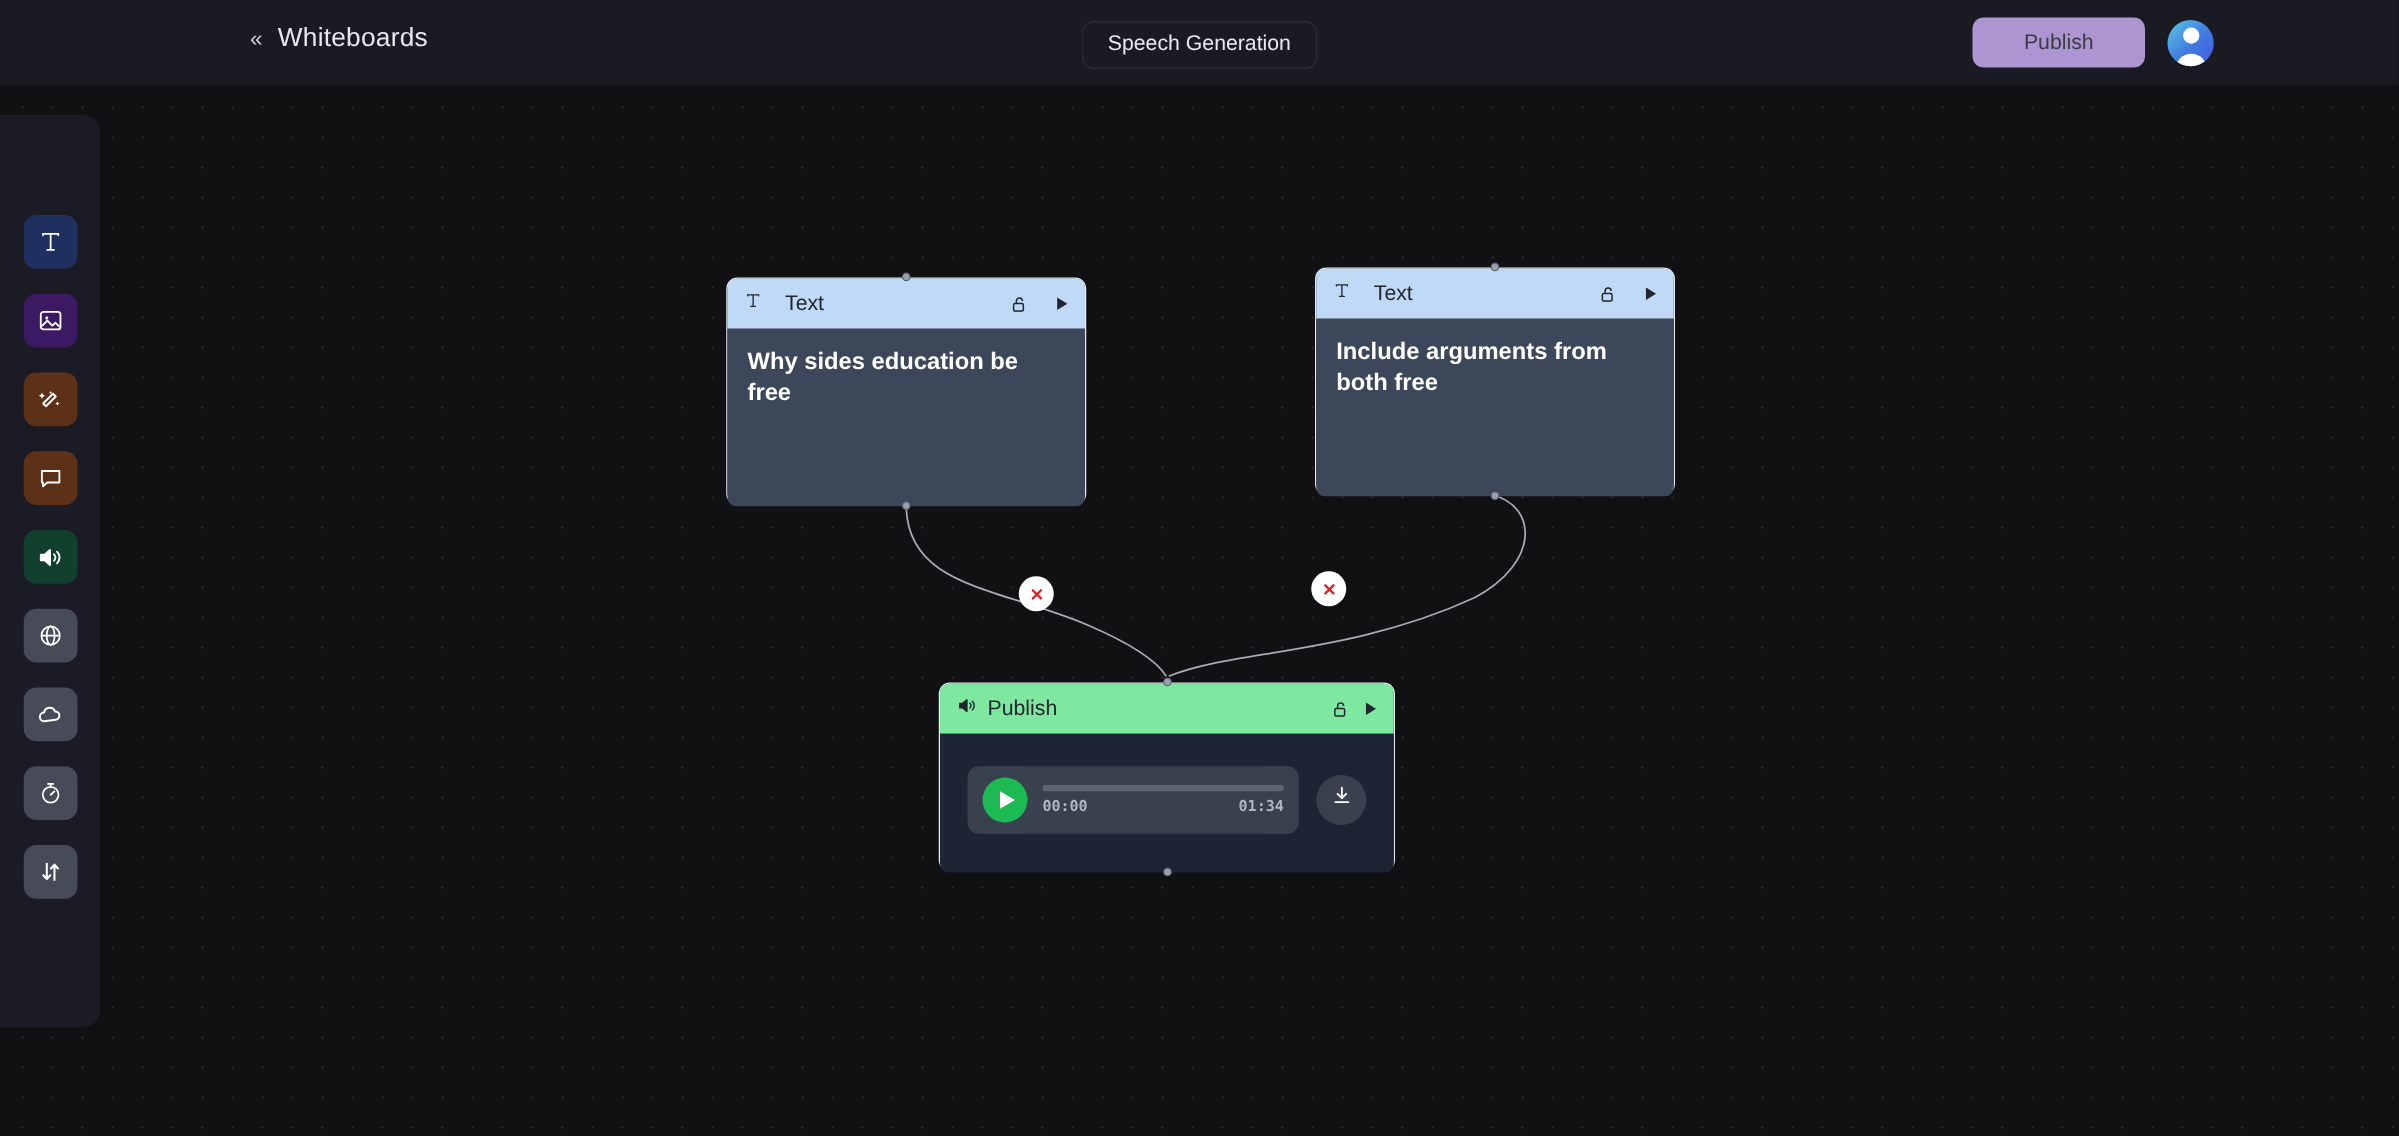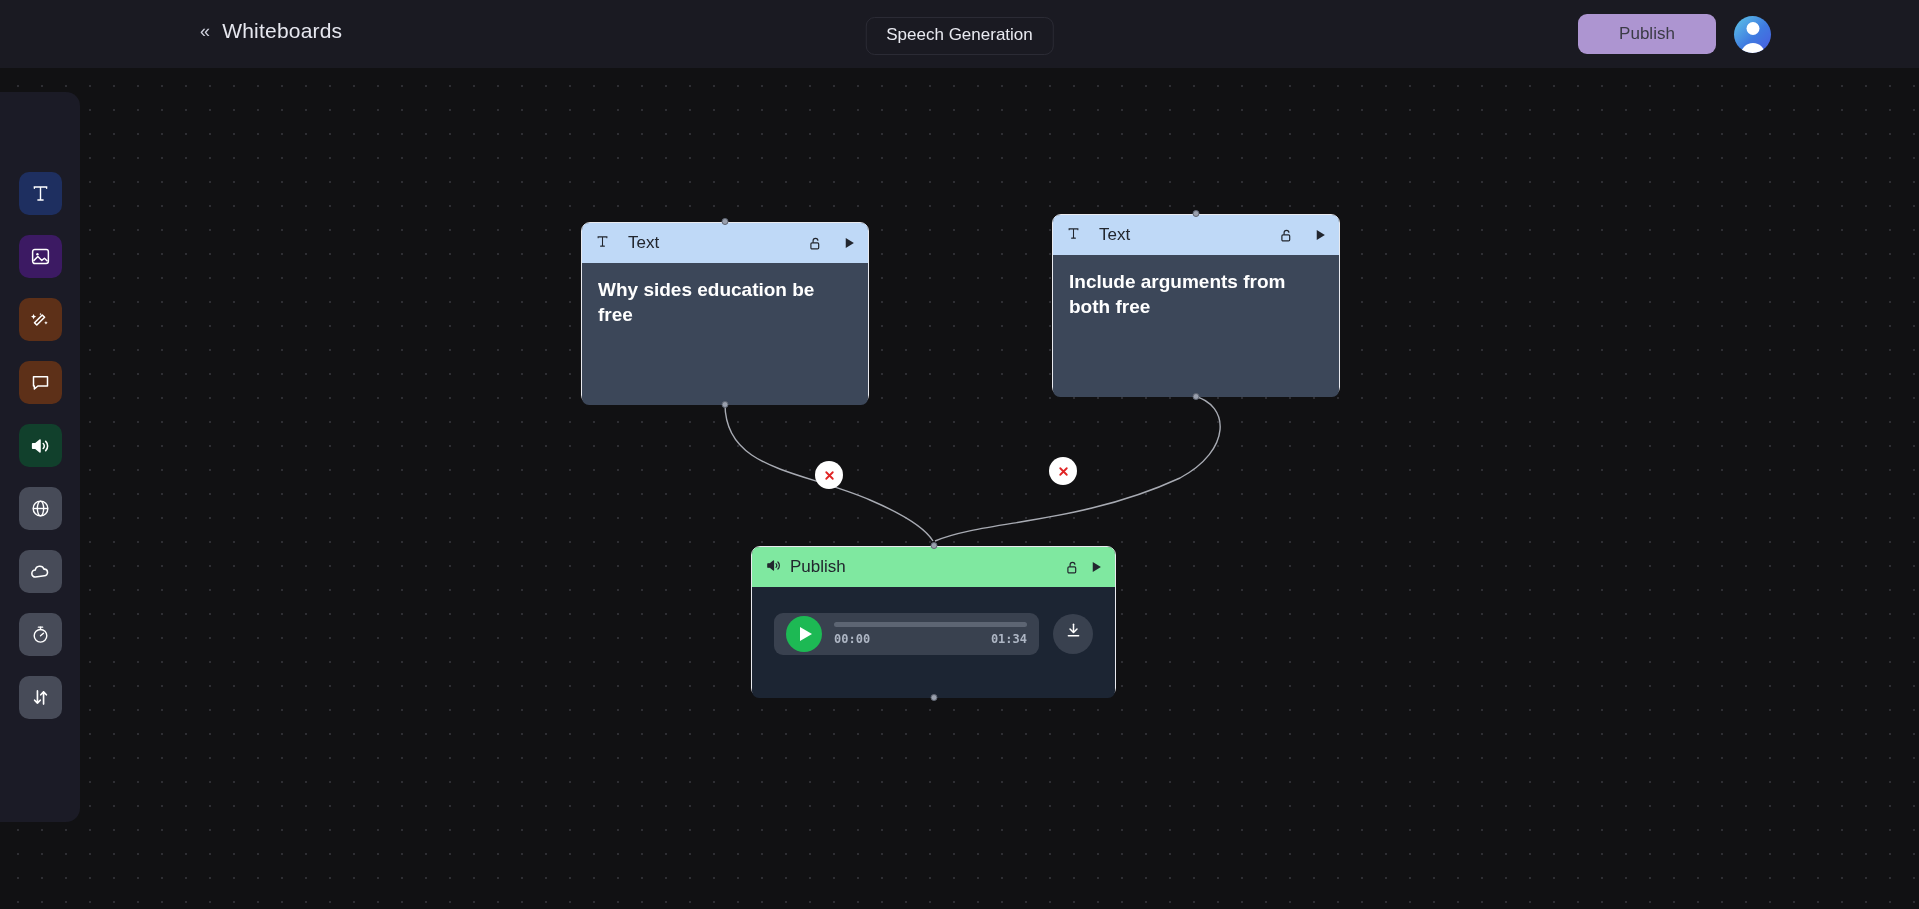--- a/index.html
+++ b/index.html
@@ -100,21 +100,21 @@
     position: absolute; left: 50%; transform: translateX(-50%);
     width: 7px; height: 7px; border-radius: 50%;
     background: #9aa0ad; border: 1px solid #5d6370; z-index: 25;
   }
   .handle.top { top: -5px; }
   .handle.bottom { bottom: -5px; }
 
   
   .player-wrap { padding: 26px 22px 30px; display: flex; align-items: center; gap: 14px; }
   .player {
-    flex: 1; height: 42px; background: #39414f; border-radius: 9px;
+    flex: 1; height: 54px; background: #39414f; border-radius: 9px;
     display: flex; align-items: center; padding: 0 12px; gap: 12px;
   }
   .play-circle {
     width: 36px; height: 36px; border-radius: 50%; background: #1db954;
     display: flex; align-items: center; justify-content: center; cursor: pointer;
     flex: 0 0 auto;
   }
   .play-circle .tri {
     width: 0; height: 0; margin-left: 3px;
     border-left: 12px solid #fff; border-top: 7px solid transparent; border-bottom: 7px solid transparent;

